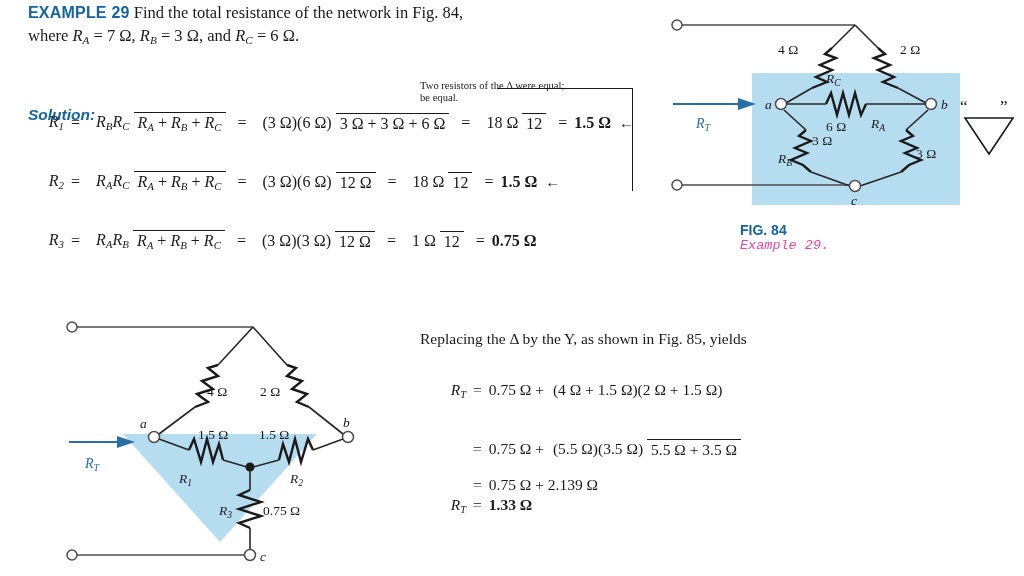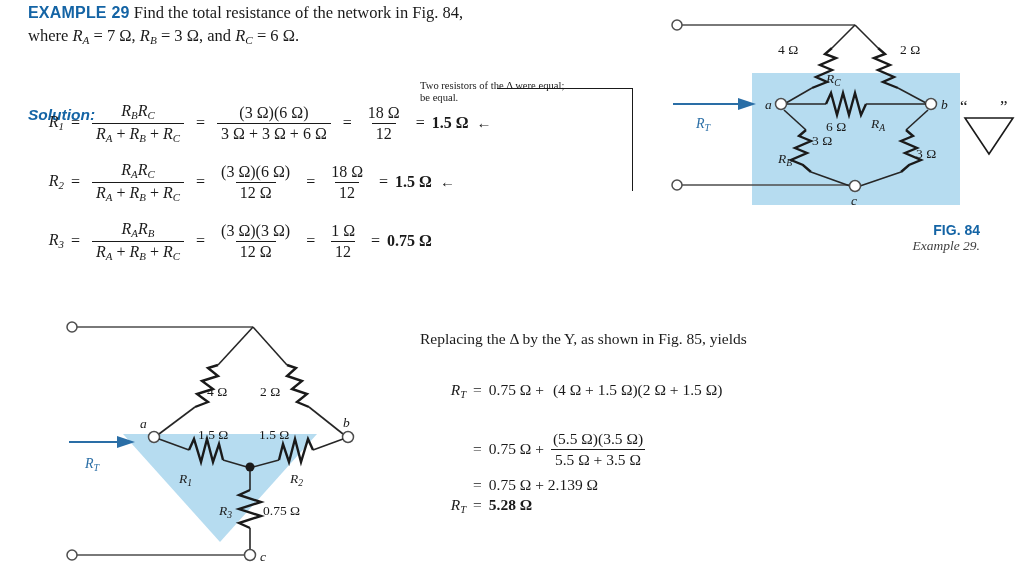--- a/index.html
+++ b/index.html
@@ -14,21 +14,21 @@
 
   
   #example-header{left:28px;top:1px;width:620px;font-size:16.5px;line-height:23px;}
   .ex-title{color:#1464a5;font-family:"Liberation Sans",sans-serif;font-weight:bold;font-size:16px;letter-spacing:.2px;}
   .solution{color:#1464a5;font-family:"Liberation Sans",sans-serif;font-weight:bold;font-style:italic;font-size:15.5px;}
   var{font-style:italic;font-family:"Liberation Serif",serif;}
   sub{font-size:.68em;vertical-align:-.28em;font-style:italic;}
 
   
   .mrow{display:flex;align-items:center;}
-  .frac{display:inline-flex;flex-direction:column;align-items:center;vertical-align:middle;margin:0 5px;}
+  .frac{display:inline-flex;flex-direction:row;align-items:center;vertical-align:middle;margin:0 5px;}
   .frac .num{padding:0 4px 1px 4px;white-space:nowrap;}
   .frac .den{padding:1px 4px 0 4px;border-top:1.4px solid #1a1a1a;white-space:nowrap;}
   .eq{margin:0 7px;}
 
   #eqblock{left:30px;top:96px;font-size:16px;}
   #eqblock .mrow{margin-bottom:5px;height:54px;}
   #eqblock .lhs{width:34px;text-align:right;}
 
   
   #note{left:420px;top:52px;width:212px;font-size:10.6px;line-height:12.4px;margin-top:28px;}
@@ -46,23 +46,23 @@
   .hl{fill:#b6dcf0;}
   .rt-blue{stroke:#2a6ea6;stroke-width:2;fill:none;}
   .rt-fill{fill:#2a6ea6;}
   .lbl{font-family:"Liberation Serif",serif;font-size:13.5px;fill:#1a1a1a;}
   .lbl-i{font-family:"Liberation Serif",serif;font-style:italic;font-size:13.5px;fill:#1a1a1a;}
   .lbl-sub{font-family:"Liberation Serif",serif;font-style:italic;font-size:9.6px;fill:#1a1a1a;}
   .lbl-rt{font-family:"Liberation Serif",serif;font-style:italic;font-size:14px;fill:#2a6ea6;}
   .lbl-rt-sub{font-family:"Liberation Serif",serif;font-style:italic;font-size:10px;fill:#2a6ea6;}
 
   #fig84-wrap{left:660px;top:0px;}
-  #fig84-caption{left:740px;top:222px;width:240px;text-align:right;}
+  #fig84-caption{left:740px;top:222px;width:240px;text-align:left;}
   .figno{color:#1464a5;font-family:"Liberation Sans",sans-serif;font-weight:bold;font-size:14px;}
-  .figcap{font-family:Liberation Serif, serif;font-style:italic;font-size:13.5px;color:#404040;}
+  .figcap{font-family:Liberation Mono, monospace;font-style:italic;font-size:13.5px;color:#ec4899;}
 
   #delta-sym{left:958px;top:96px;}
 
   #fig85-wrap{left:55px;top:312px;}
 
   
   #replacing{left:420px;top:330px;font-size:15.5px;}
   #rtblock{left:430px;top:358px;font-size:15.5px;}
   #rtblock .mrow{margin-bottom:2px;}
   #rtblock .lhs{width:36px;text-align:right;}
@@ -299,15 +299,15 @@
 
   <div class="mrow">
     <span class="lhs"></span>
     <span class="eq">=</span>
     <span>0.75 Ω + 2.139 Ω</span>
   </div>
 
   <div class="mrow">
     <span class="lhs"><var><span>R</span><sub>T</sub></var></span>
     <span class="eq">=</span>
-    <span class="bold">5.28 Ω</span>
+    <span class="bold">1.33 Ω</span>
   </div>
 </div>
 
 </body></html>

